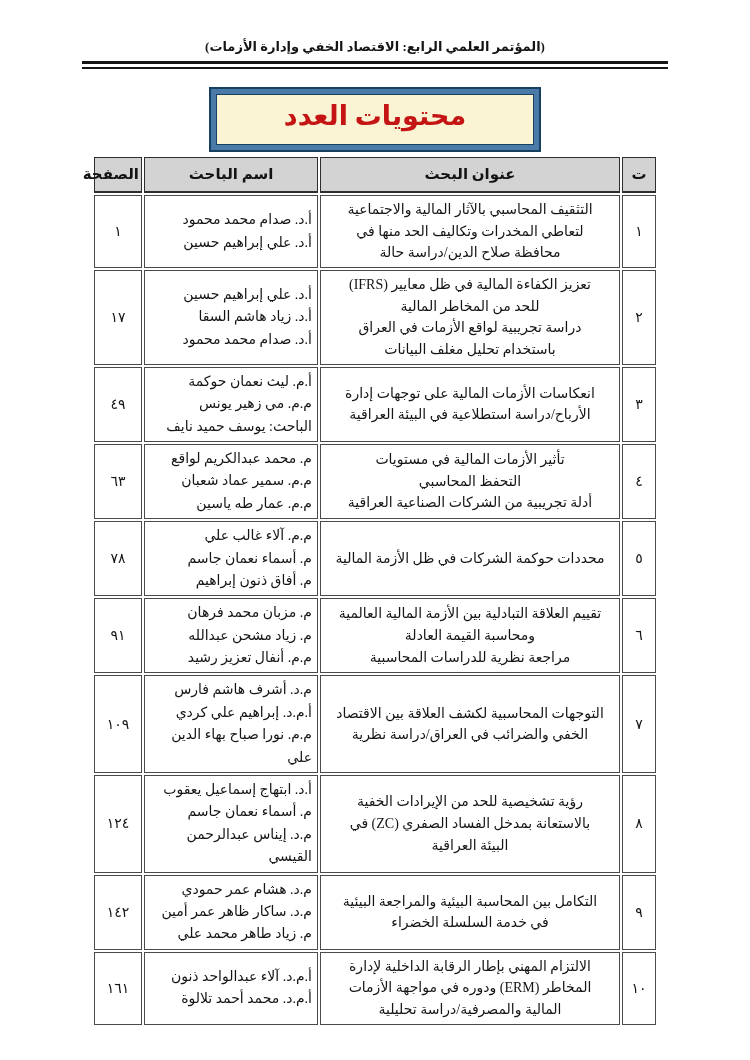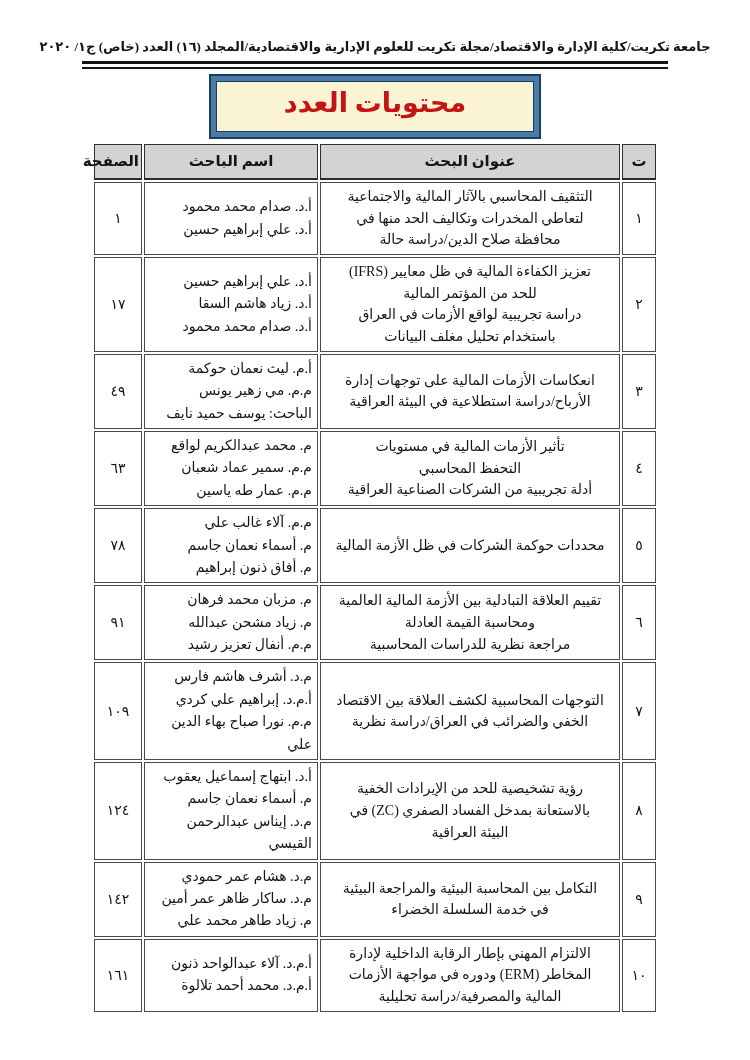--- a/index.html
+++ b/index.html
@@ -11,21 +11,21 @@
   .page{padding-top:38px;}
   .hdr-line{
     text-align:center;font-weight:bold;font-size:13px;line-height:1.4;
     color:#151515;letter-spacing:0;
   }
   .double-rule{
     width:586px;margin:5px auto 0;height:3px;
     border-top:3px solid #151515;border-bottom:2px solid #151515;
   }
   .title-box{
-    width:318px;margin:7px auto 0;
+    width:318px;margin:20px auto 0;
     background:var(--title-bg,#faf3d4);
     border:5px solid var(--title-border-inner,#4a7aa8);
     outline:2px solid var(--title-border-outer,#173f5f);
     box-shadow:inset 0 0 0 1px var(--title-border-outer,#173f5f);
     text-align:center;padding:4px 0 9px;
   }
   .title-box .title-text{
     color:var(--title-color,#c41414);
     font-weight:bold;font-size:27px;line-height:1.4;
   }
@@ -53,21 +53,21 @@
   td .ln{line-height:1.55;}
   td.cell-name .ln{line-height:1.6;text-align:right;}
   td.cell-name .bold{font-weight:normal;}
   td.cell-page,td.cell-no{font-size:14px;}
 </style>
 </head>
 <body>
 
 <div class="page">
 
-  <div class="hdr-line">جامعة تكريت/كلية الإدارة والاقتصاد/مجلة تكريت للعلوم الإدارية والاقتصادية/المجلد (١٦) العدد (خاص) ج١/ ٢٠٢٠</div>
+  <div class="hdr-line">(المؤتمر العلمي الرابع: الاقتصاد الخفي وإدارة الأزمات)</div>
 
   <div class="double-rule"></div>
 
   <div class="title-box">
     <span class="title-text">محتويات العدد</span>
   </div>
 
   <table class="toc">
     <colgroup>
       <col class="c-no">
@@ -94,21 +94,21 @@
           <td class="cell-name">
             <div class="ln">أ.د. صدام محمد محمود</div>
             <div class="ln">أ.د. علي إبراهيم حسين</div>
           </td>
           <td class="cell-page">١</td>
         </tr>
         <tr>
           <td class="cell-no">٢</td>
           <td class="cell-title">
             <div class="ln">تعزيز الكفاءة المالية في ظل معايير (IFRS)</div>
-            <div class="ln">للحد من المؤتمر المالية</div>
+            <div class="ln">للحد من المخاطر المالية</div>
             <div class="ln">دراسة تجريبية لواقع الأزمات في العراق</div>
             <div class="ln">باستخدام تحليل مغلف البيانات</div>
           </td>
           <td class="cell-name">
             <div class="ln">أ.د. علي إبراهيم حسين</div>
             <div class="ln">أ.د. زياد هاشم السقا</div>
             <div class="ln">أ.د. صدام محمد محمود</div>
           </td>
           <td class="cell-page">١٧</td>
         </tr>

